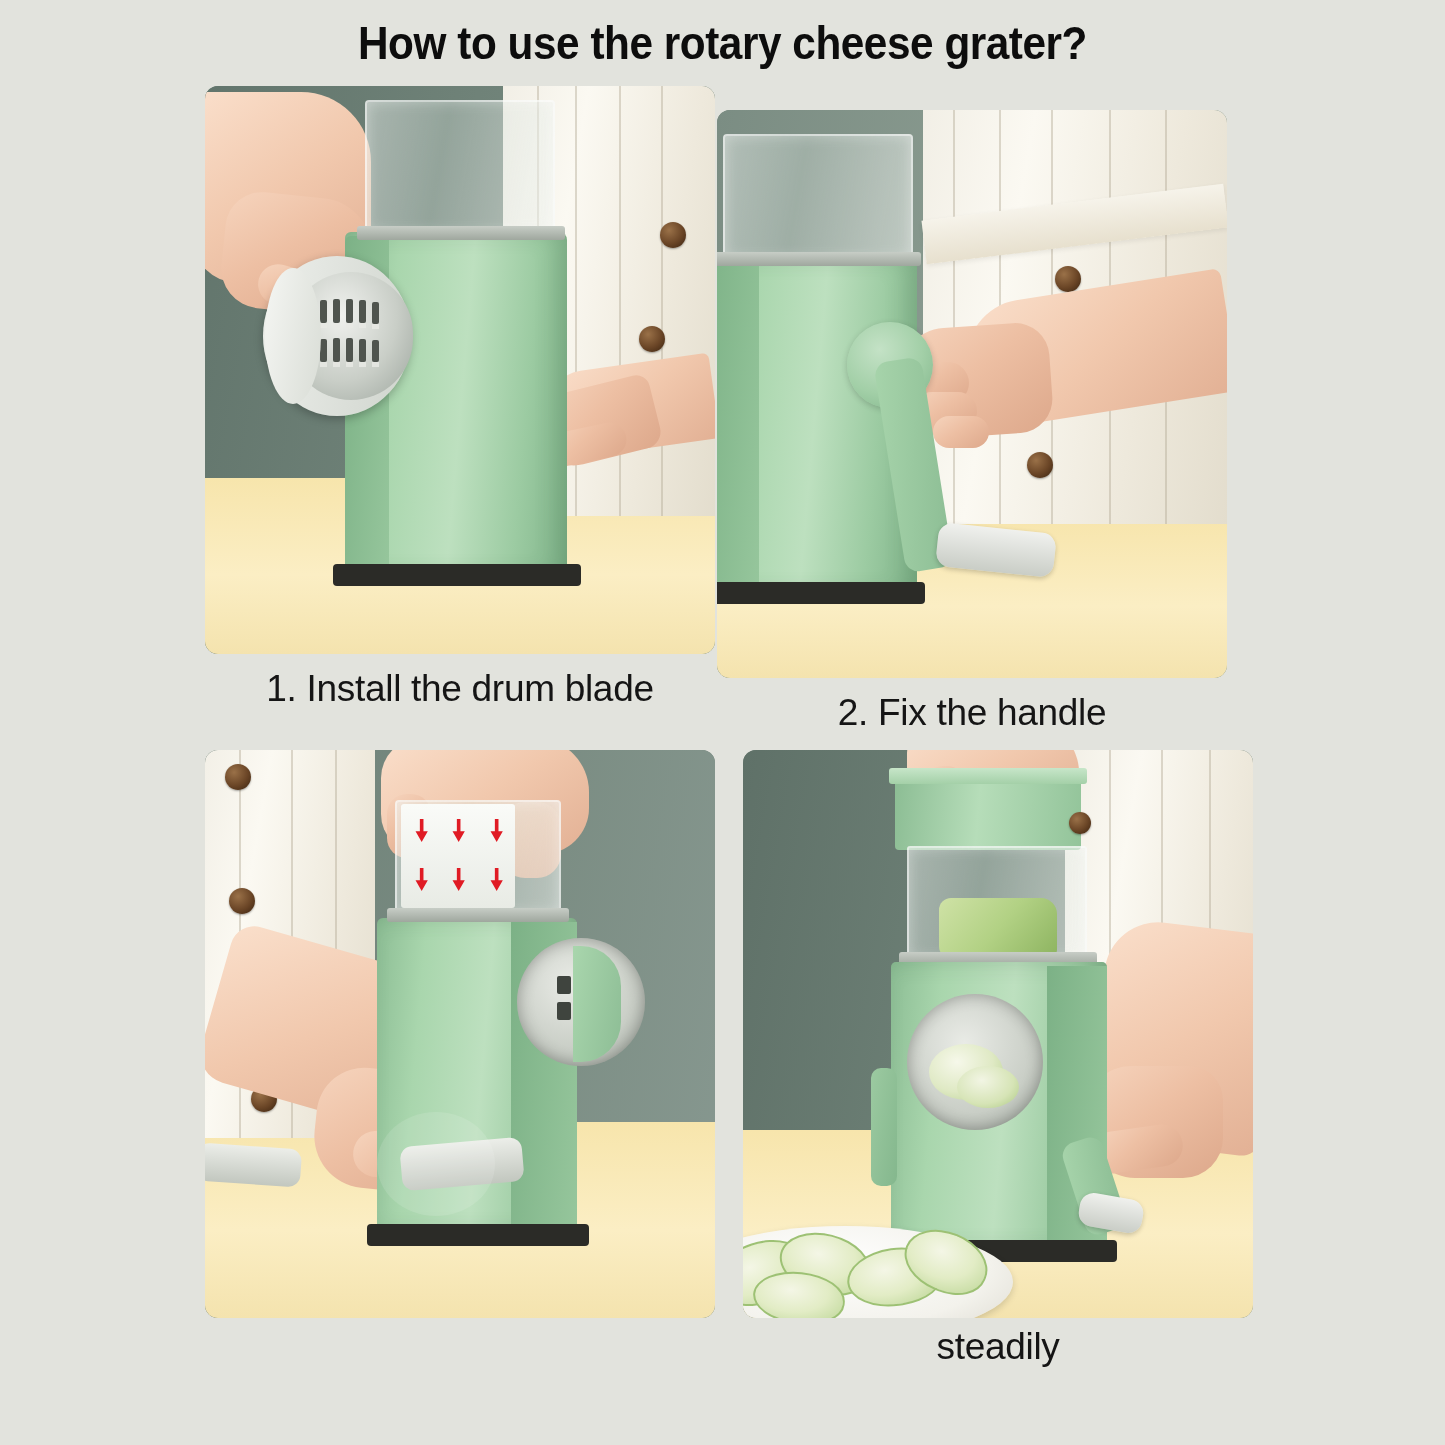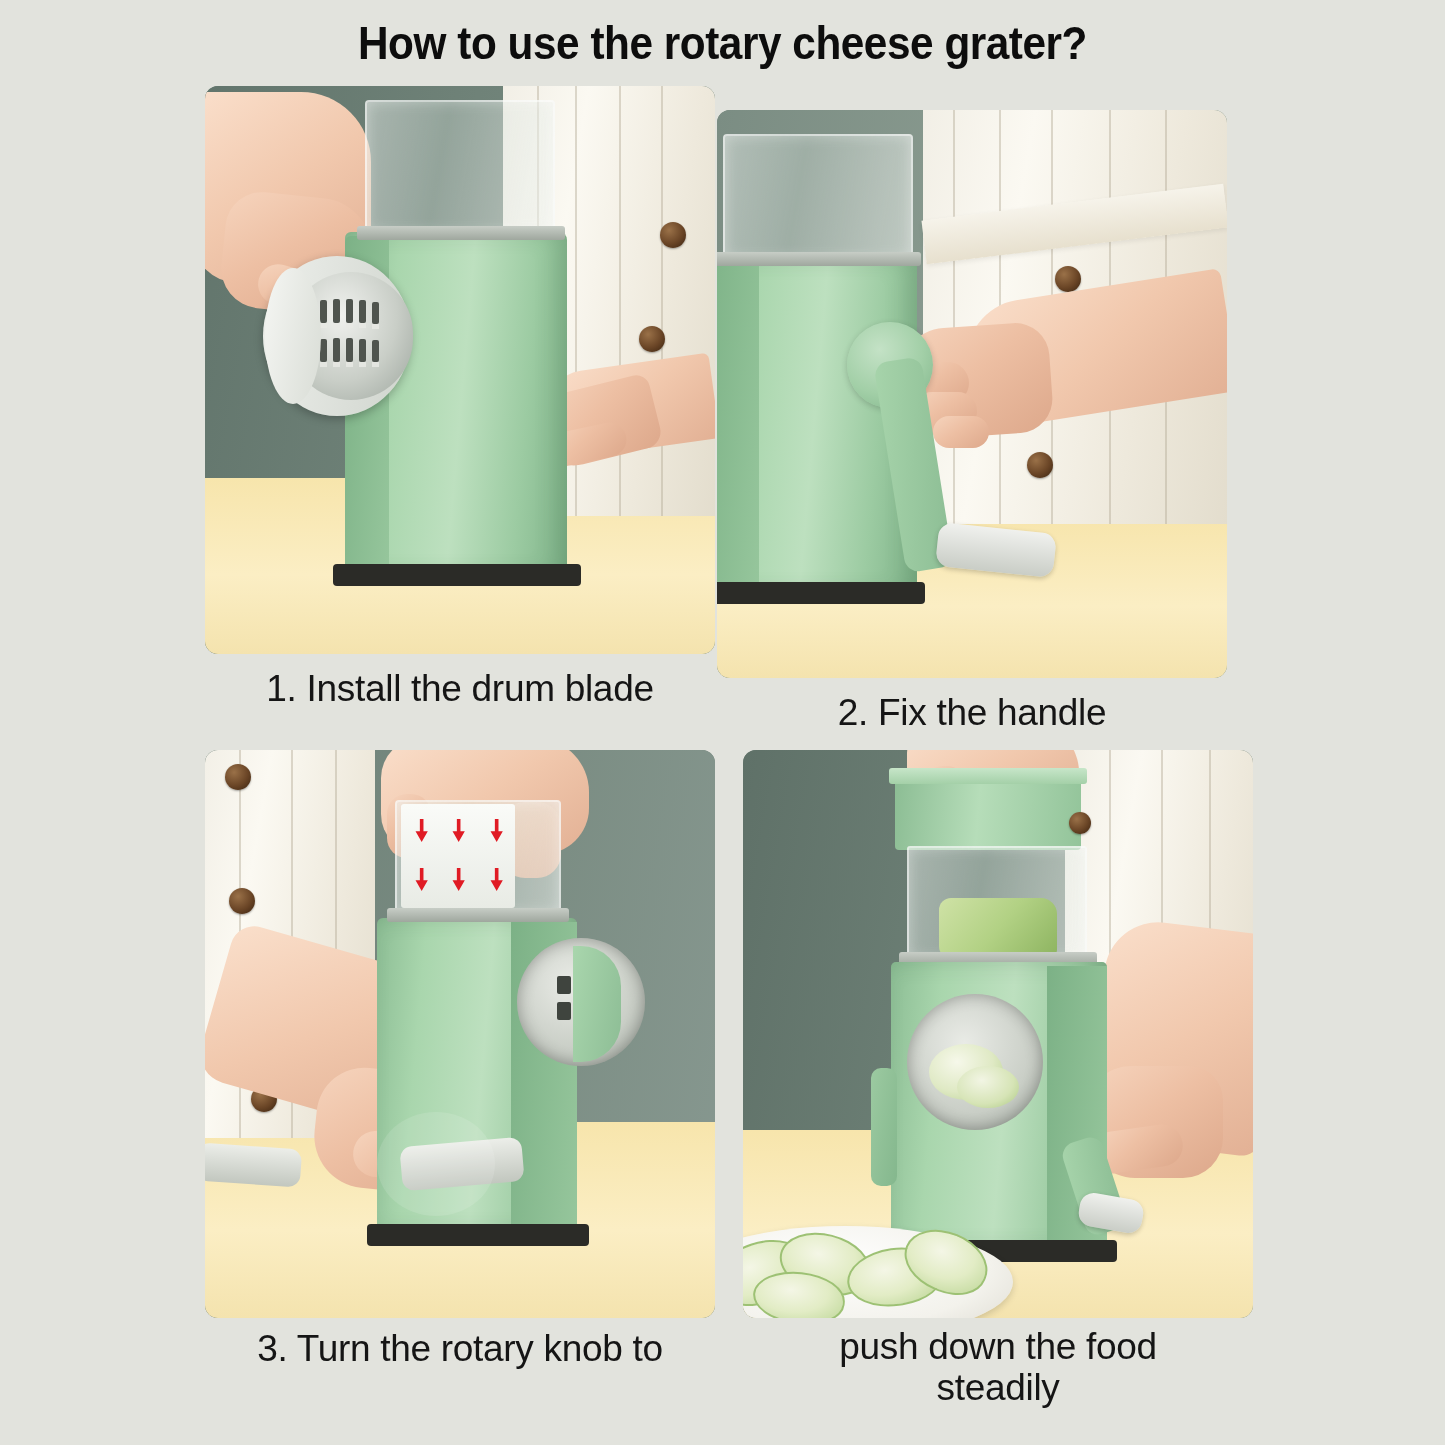--- a/index.html
+++ b/index.html
@@ -361,21 +361,20 @@
           </g>
         </svg>
       </div>
       <div style="position:absolute;left:368px;top:196px;width:48px;height:116px;border-radius:0 40px 40px 0;background:linear-gradient(100deg,#a9d6ad,#8dbd95);"></div>
 
       <div class="knob" style="left:196px;top:392px;width:122px;height:44px;transform:rotate(-5deg);"></div>
       <div style="position:absolute;left:172px;top:362px;width:118px;height:104px;border-radius:50%;background:rgba(255,255,255,.12);"></div>
       <div class="knob" style="left:-8px;top:396px;width:104px;height:38px;transform:rotate(4deg);"></div>
     </div>
     <div class="caption c3">
-      <div>3. Turn the rotary knob to</div>
     </div>
   </div>
 
   <div class="cell cell-4">
     <div class="photo">
       <div class="wall" style="background:linear-gradient(100deg,#5f7168 0%,#6c7f75 40%,#8a9a90 100%);"></div>
       <div class="table-top" style="top:380px;height:188px;"></div>
 
       <div class="dress" style="left:322px;top:0;width:188px;height:400px;">
         <div class="pleat" style="left:44px;"></div>
@@ -414,18 +413,17 @@
       <div style="position:absolute;left:128px;top:318px;width:26px;height:118px;border-radius:10px;background:linear-gradient(100deg,#9ccaa1,#84b78d);"></div>
 
       <div class="plate" style="left:-66px;top:476px;width:336px;height:112px;"></div>
       <div class="slice" style="left:-30px;top:492px;width:96px;height:62px;transform:rotate(-18deg);"></div>
       <div class="slice" style="left:36px;top:484px;width:92px;height:60px;transform:rotate(14deg);"></div>
       <div class="slice" style="left:104px;top:498px;width:96px;height:58px;transform:rotate(-8deg);"></div>
       <div class="slice" style="left:160px;top:482px;width:86px;height:60px;transform:rotate(22deg);"></div>
       <div class="slice" style="left:10px;top:522px;width:92px;height:52px;transform:rotate(6deg);"></div>
     </div>
     <div class="caption c4">
-      <div>push down the food</div>
       <div>steadily</div>
     </div>
   </div>
 
 </div>
 
 </body></html>

